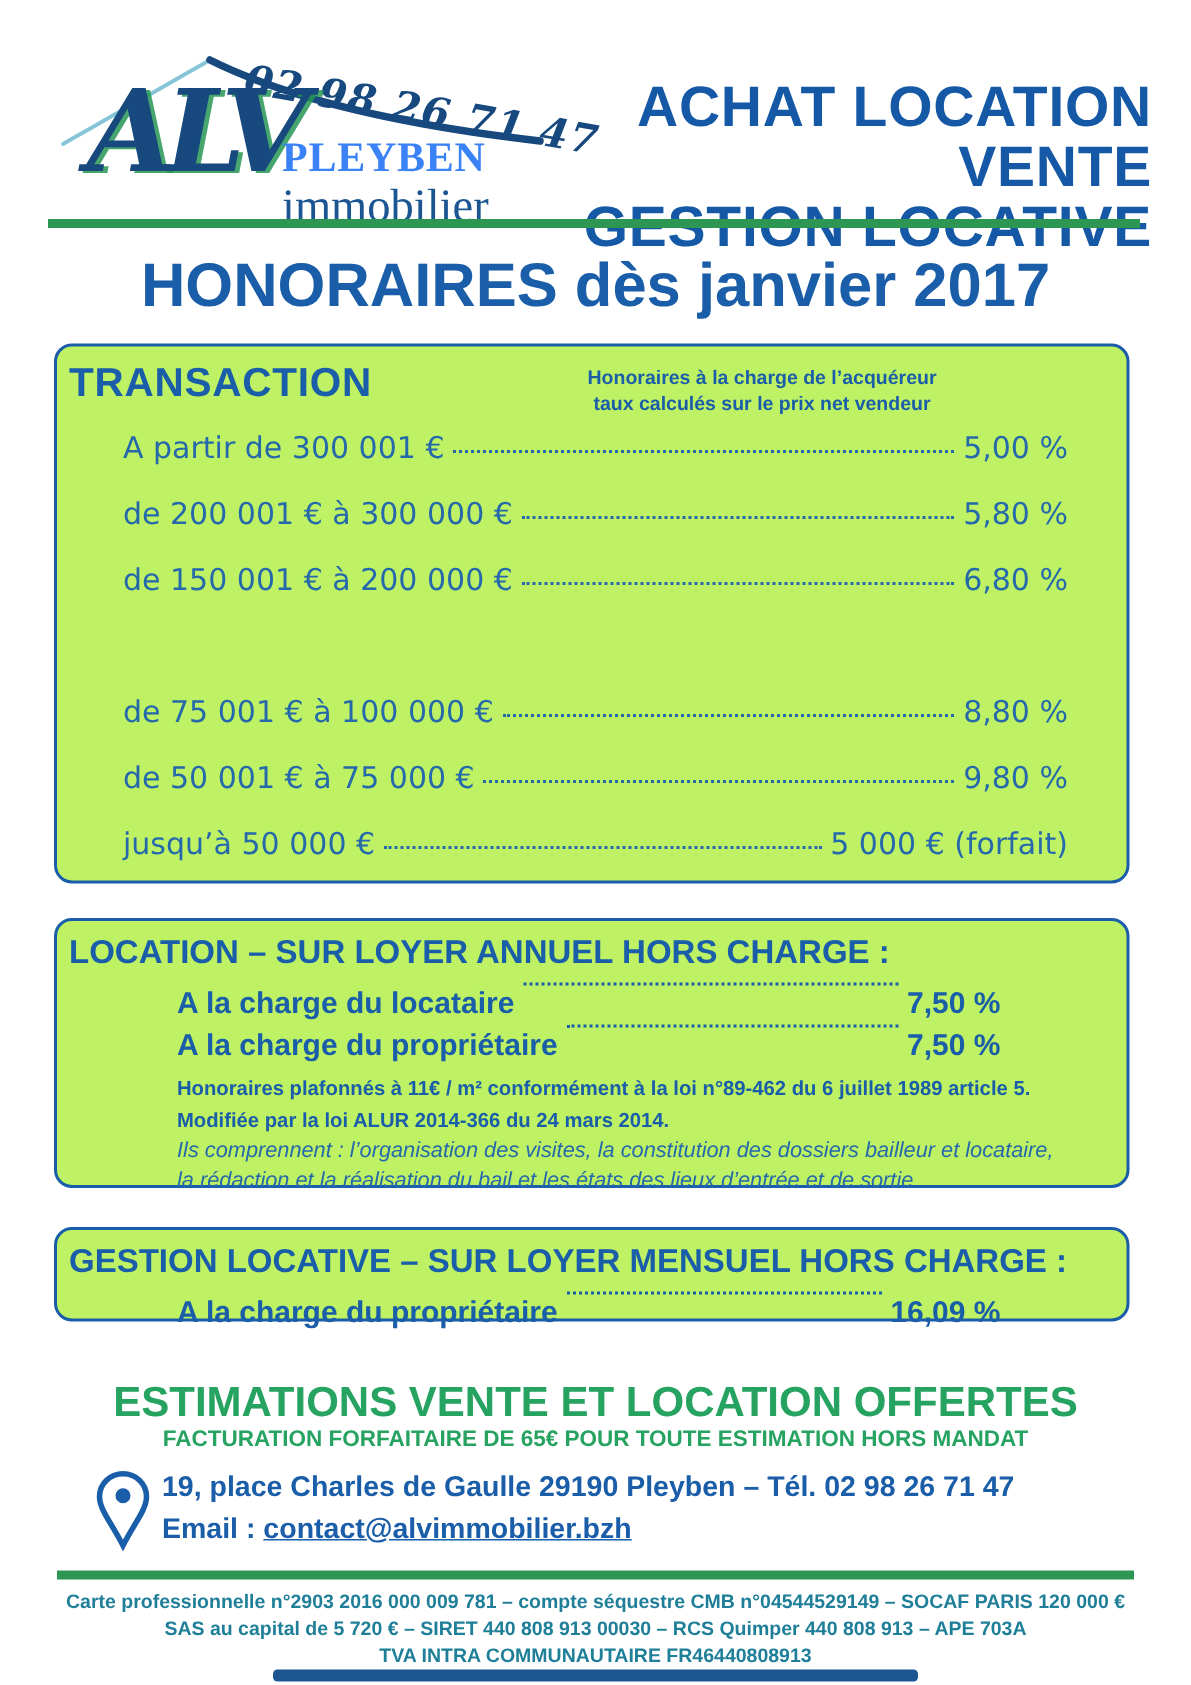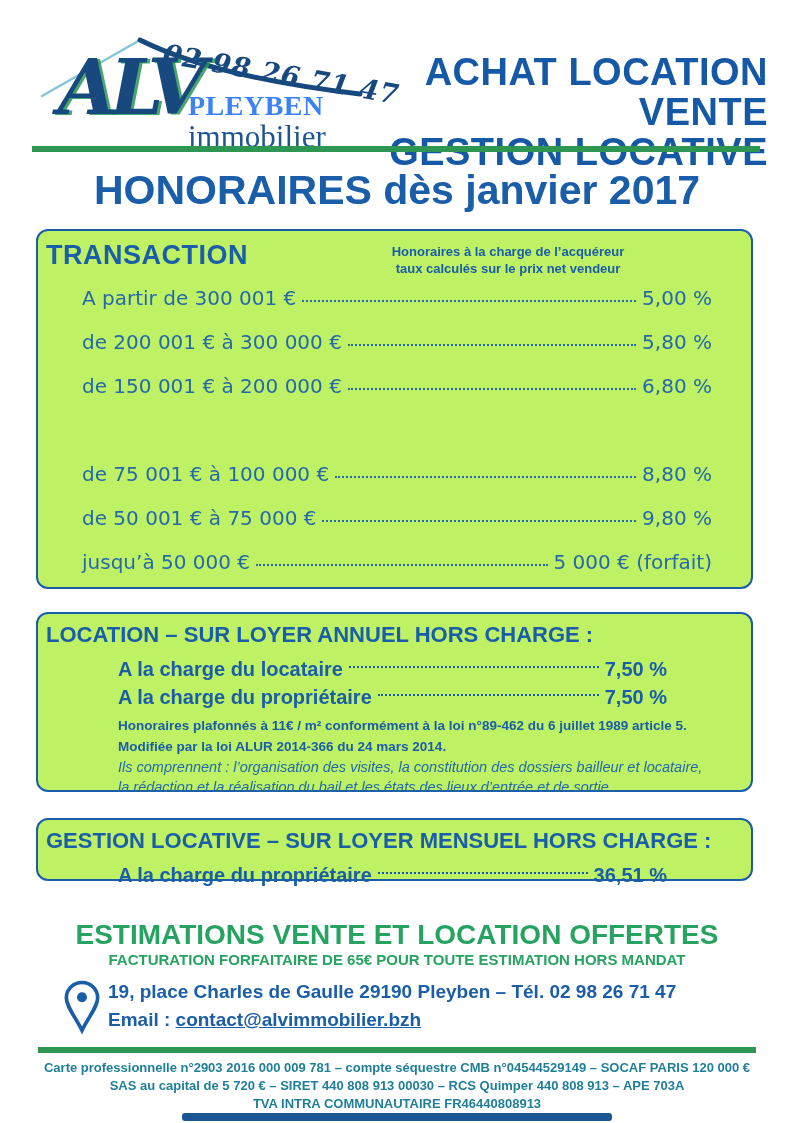--- a/index.html
+++ b/index.html
@@ -37,21 +37,21 @@
   .tx-heading{position:absolute;left:8px;top:9px;font-weight:bold;font-size:27px;
               color:#1a5da8;letter-spacing:.5px;}
   .tx-note{position:absolute;left:300px;top:12px;width:340px;text-align:center;
            font-weight:bold;font-size:13px;line-height:17px;color:#1a5da8;}
 
   .fee-row{position:absolute;left:82px;right:82px;display:flex;align-items:baseline;
            font-family:"DejaVu Sans",sans-serif;font-size:20px;color:#2569ab;white-space:nowrap;}
   .dots{flex:1;margin:0 6px;position:relative;top:-3px;border-bottom:2.6px dotted currentColor;min-width:20px;}
 
   .loc-heading{position:absolute;left:8px;top:8px;font-weight:bold;font-size:22px;color:#1a5da8;}
-  .loc-row{position:absolute;left:80px;right:84px;display:flex;align-items:center;
+  .loc-row{position:absolute;left:80px;right:84px;display:flex;align-items:flex-start;
            font-weight:bold;font-size:20px;color:#1a5da8;white-space:nowrap;}
   .loc-note-bold{position:absolute;left:80px;right:20px;font-weight:bold;font-size:13.5px;
                  line-height:21px;color:#1a5da8;}
   .loc-note-italic{position:absolute;left:80px;right:20px;font-style:italic;font-size:14.5px;
                    line-height:20px;color:#2569ab;}
 
   
   .estim-title{position:absolute;left:0;top:919px;width:794px;text-align:center;
                font-weight:bold;font-size:28px;color:#27a361;}
   .estim-sub{position:absolute;left:0;top:951px;width:794px;text-align:center;
@@ -150,21 +150,21 @@
     <div class="loc-note-bold" style="top:101px">Honoraires plafonnés à 11€ / m² conformément à la loi n°89-462 du 6 juillet 1989 article 5. Modifiée par la loi ALUR 2014-366 du 24 mars 2014.</div>
     <div class="loc-note-italic" style="top:143px">Ils comprennent : l’organisation des visites, la constitution des dossiers bailleur et locataire,</div>
     <div class="loc-note-italic" style="top:163px">la rédaction et la réalisation du bail et les états des lieux d’entrée et de sortie</div>
   </div>
 
   <div class="box box-gestion">
     <div class="loc-heading">GESTION LOCATIVE – SUR LOYER MENSUEL HORS CHARGE :</div>
     <div class="loc-row" style="top:44px">
       <span>A la charge du propriétaire</span>
       <span class="dots"></span>
-      <span>36,51 %</span>
+      <span>16,09 %</span>
     </div>
   </div>
 
   <div class="estim-title">ESTIMATIONS VENTE ET LOCATION OFFERTES</div>
   <div class="estim-sub">FACTURATION FORFAITAIRE DE 65€ POUR TOUTE ESTIMATION HORS MANDAT</div>
 
   <div class="pin">
     <svg width="40" height="56" viewBox="0 0 24 33">
       <path d="M12 1.8 C6.7 1.8 2.6 5.9 2.6 11 C2.6 16.2 7.5 21.6 12 30.5 C16.5 21.6 21.4 16.2 21.4 11 C21.4 5.9 17.3 1.8 12 1.8 Z" fill="none" stroke="#1a5da8" stroke-width="2.2"></path>
       <circle cx="12" cy="10.6" r="3" fill="#1a5da8"></circle>

